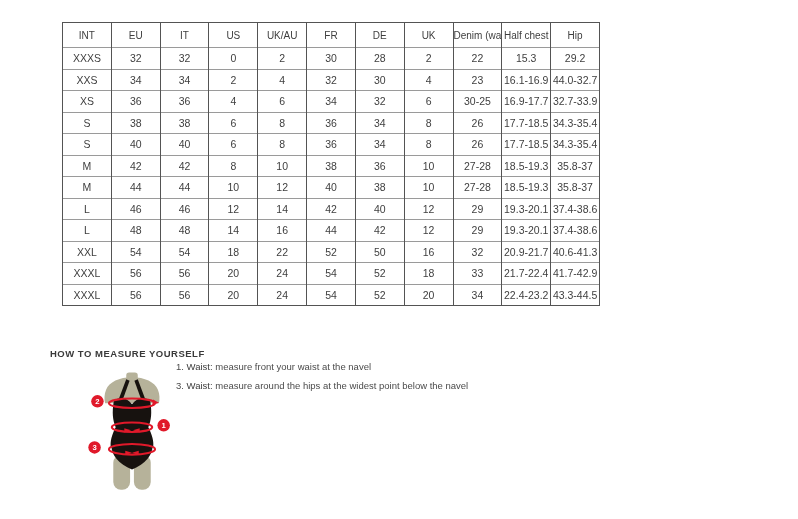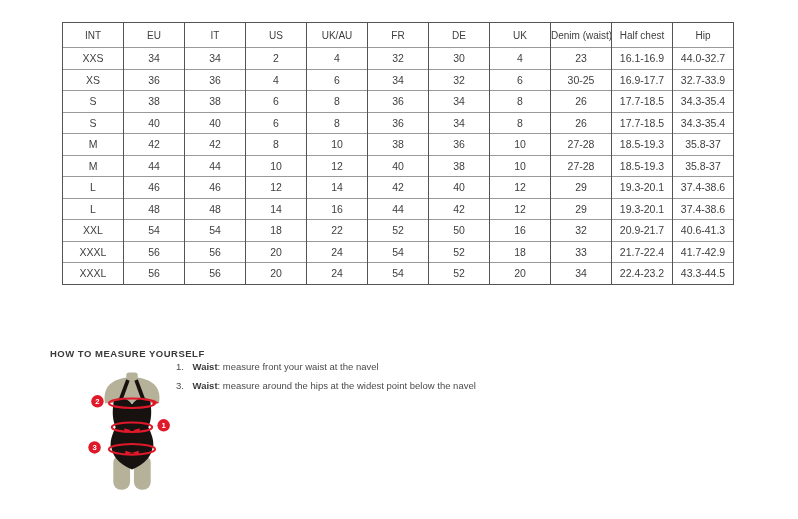--- a/index.html
+++ b/index.html
@@ -12,21 +12,21 @@
   }
   
   .table-wrap {
     position: absolute;
     left: 62px; top: 22px;
     width: 676px;
   }
   table.size-chart {
     border-collapse: collapse;
     table-layout: fixed;
-    width: 672px;
+    width: 538px;
     color: #3e3e3e;
   }
   table.size-chart th,
   table.size-chart td {
     border-left: 1px solid #545454;
     border-top: 1px solid #9a9a9a;
     text-align: center;
     vertical-align: middle;
     white-space: nowrap;
     overflow: hidden;
@@ -64,21 +64,21 @@
     left: 176px; top: 359px;
     list-style: none;
     font-size: 9.5px;
     color: #4b4b4b;
   }
   .measure-list li {
     height: 19px;
     line-height: 15px;
     white-space: nowrap;
   }
-  .measure-list .term { font-weight: bold; color: #3c3c3c; margin-left: 6px; }
+  .measure-list .term { font-weight: normal; color: #3c3c3c; }
 </style>
 </head>
 <body>
 
 <div class="table-wrap">
   <table class="size-chart" id="size-table">
     <thead>
         <tr>
           <th>INT</th>
           <th>EU</th>
@@ -88,20 +88,33 @@
           <th>FR</th>
           <th>DE</th>
           <th>UK</th>
           <th>Denim (waist)</th>
           <th>Half chest</th>
           <th>Hip</th>
         </tr>
       </thead>
     <tbody>
         <tr>
+          <td>XXXS</td>
+          <td>32</td>
+          <td>32</td>
+          <td>0</td>
+          <td>2</td>
+          <td>30</td>
+          <td>28</td>
+          <td>2</td>
+          <td>22</td>
+          <td>15.3</td>
+          <td>29.2</td>
+        </tr>
+        <tr>
           <td>XXS</td>
           <td>34</td>
           <td>34</td>
           <td>2</td>
           <td>4</td>
           <td>32</td>
           <td>30</td>
           <td>4</td>
           <td>23</td>
           <td>16.1-16.9</td>

